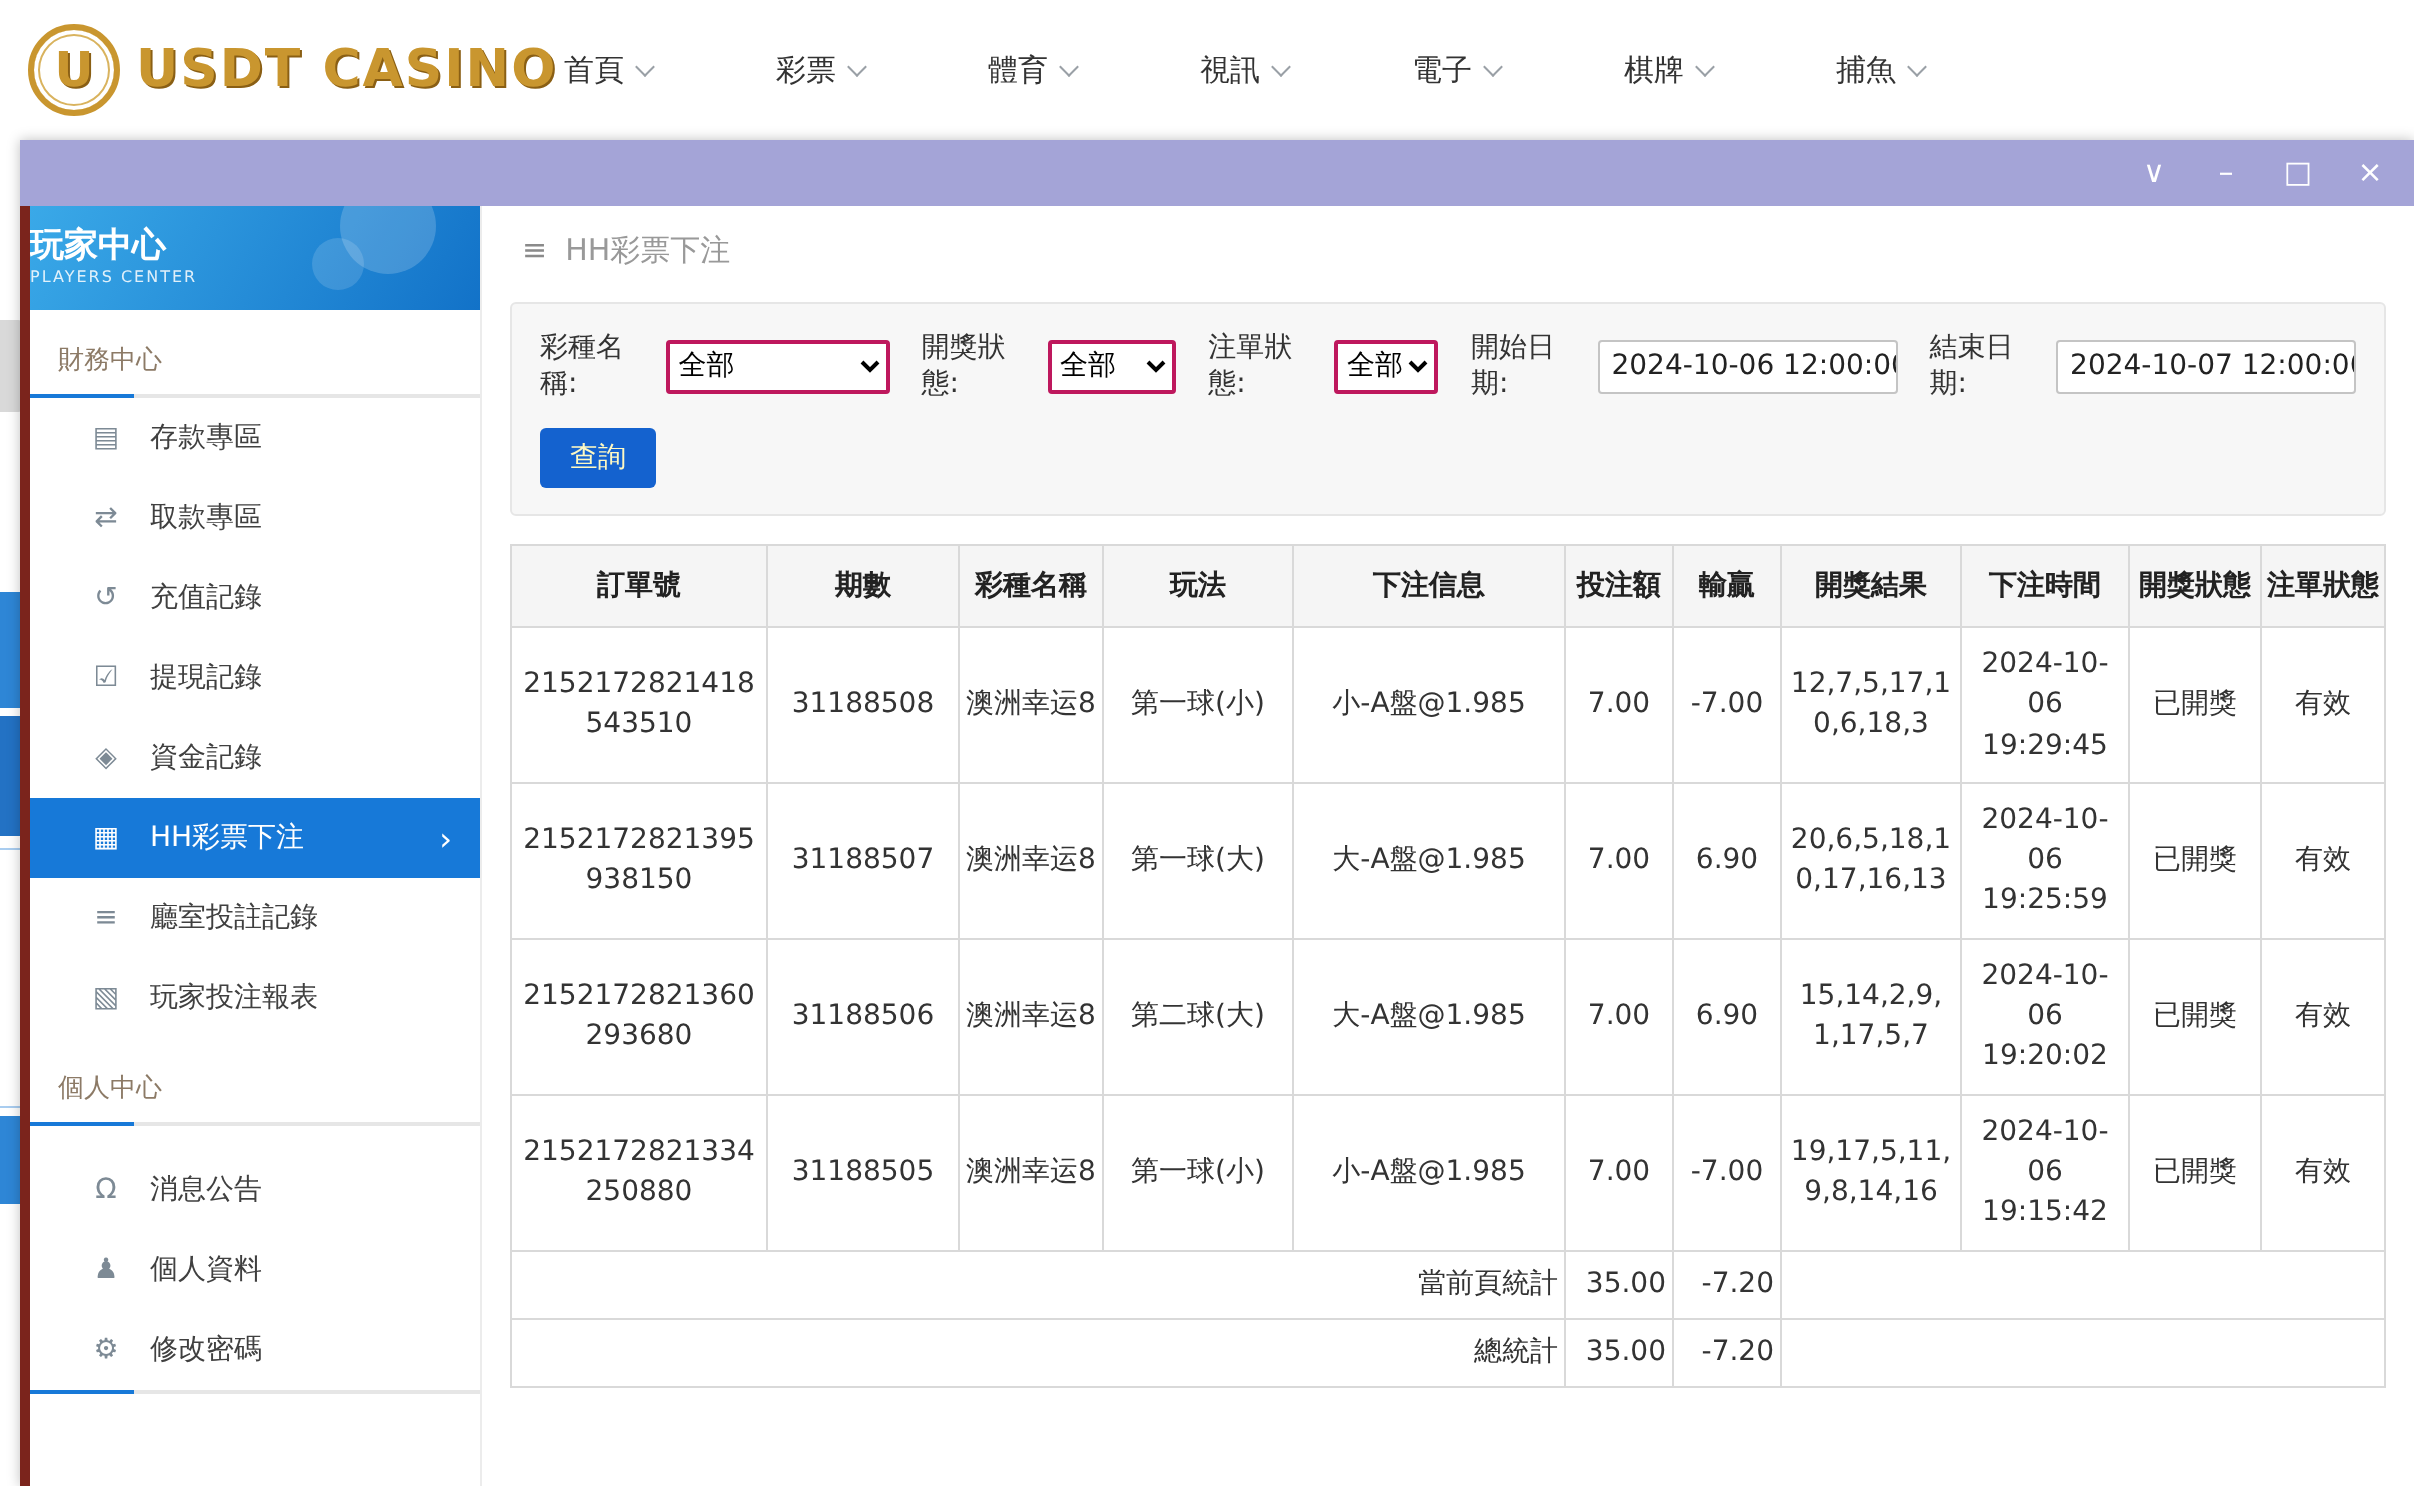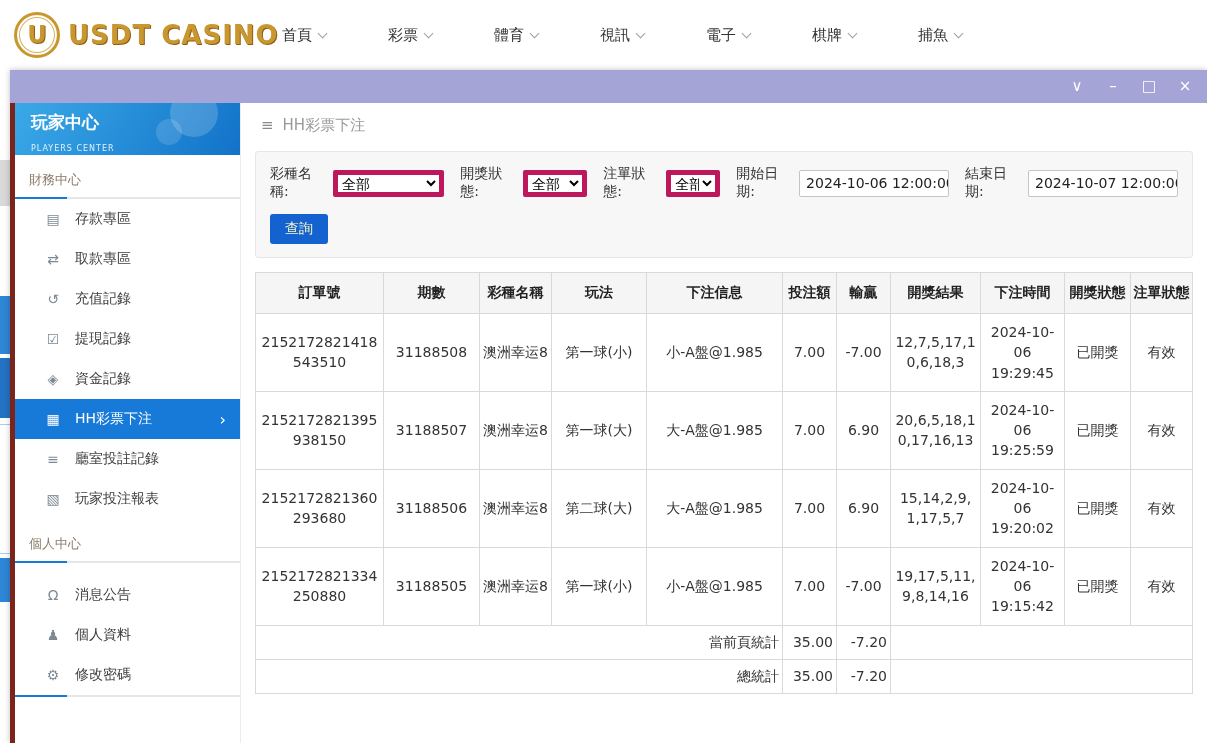--- a/index.html
+++ b/index.html
@@ -27,45 +27,45 @@
 
   
   .window { position:absolute; left:10px; top:70px; width:1197px; height:673px; z-index:2; background:#fff; box-shadow:0 0 6px rgba(0,0,0,.25); }
   .titlebar { height:33px; background:#a4a4d7; display:flex; align-items:center; justify-content:flex-end; padding-right:14px; gap:20px; }
   .tb-btn { color:#fff; font-size:15px; line-height:1; cursor:pointer; width:16px; text-align:center; }
   .window-body { display:flex; height:640px; }
   .redstrip { width:5px; background:#7b241c; }
 
   
   .sidebar { width:226px; background:#fff; border-right:1px solid #ececec; overflow:hidden; }
-  .sb-header { height:52px; background:linear-gradient(120deg,#3aa9e8 0%,#1272c8 100%); color:#fff; padding:8px 0 0 16px; position:relative; overflow:hidden; }
+  .sb-header { height:52px; background:linear-gradient(120deg,#3aa9e8 0%,#1272c8 100%); color:#fff; padding:8px 0 0 0; position:relative; overflow:hidden; }
   .sb-header .circ1 { position:absolute; right:22px; top:-14px; width:48px; height:48px; border-radius:50%; background:rgba(255,255,255,.18); }
   .sb-header .circ2 { position:absolute; right:58px; top:16px; width:26px; height:26px; border-radius:50%; background:rgba(255,255,255,.14); }
   .sb-title { font-size:17px; font-weight:bold; }
-  .sb-sub { font-size:8px; letter-spacing:1px; opacity:.85; margin-top:10px; }
+  .sb-sub { font-size:8px; letter-spacing:1px; opacity:.85; margin-top:0; }
   .sb-section-title { font-size:13px; color:#8c7a66; padding:16px 0 8px 14px; }
   .sb-underline { height:2px; background:#e6e6e6; position:relative; }
   .sb-underline::before { content:""; position:absolute; left:0; top:0; width:52px; height:2px; background:#1779d8; }
   .sb-item { height:40px; display:flex; align-items:center; padding-left:30px; gap:14px; font-size:14px; color:#404040; cursor:pointer; position:relative; }
   .sb-item .ic { width:16px; text-align:center; color:#7d8a95; font-size:14px; }
   .sb-item.active { background:#1779d8; color:#fff; }
   .sb-item.active .ic { color:#fff; }
   .sb-item .active-chev { position:absolute; right:14px; color:#fff; font-size:16px; }
   .sb-gap { height:12px; }
 
   
   .main { flex:1; background:#fff; padding:0 14px; overflow:hidden; }
   .page-titlebar { height:44px; display:flex; align-items:center; gap:9px; color:#999; font-size:15px; padding-left:6px; }
   .menu-ic { font-size:15px; color:#8a8a8a; }
 
   .filter-panel { border:1px solid #e6e6e6; background:#f7f7f7; border-radius:3px; padding:13px 14px; margin-top:4px; }
   .filter-row { display:flex; align-items:center; gap:8px; font-size:14px; color:#333; flex-wrap:nowrap; }
   .filter-row label { margin-left:8px; }
   .filter-row label:first-child { margin-left:0; }
-  select { height:27px; font-size:14px; border:5px solid #be185d; border-radius:2px; background:#fff; font-family:inherit; }
+  select { height:27px; font-size:14px; border:2px solid #be185d; border-radius:2px; background:#fff; font-family:inherit; }
   .sel-lottery { width:122px; }
   .sel-draw { width:70px; }
   .sel-order { width:54px; }
   .date-input { width:150px; height:27px; border:1px solid #c4c4c4; border-radius:2px; font-size:14px; padding-left:6px; font-family:inherit; color:#222; background:#fff; }
   .btn-search { margin-top:13px; background:#1462cf; color:#fef9c3; border:none; border-radius:3px; font-size:14px; padding:6px 15px; cursor:pointer; font-family:inherit; }
 
   .bet-table { width:100%; border-collapse:collapse; table-layout:fixed; margin-top:14px; font-size:14px; color:#333; text-align:center; }
   .bet-table th { background:#f5f5f5; border:1px solid #d9d9d9; font-weight:bold; color:#222; padding:11px 2px; font-size:14px; }
   .bet-table td { border:1px solid #d9d9d9; padding:8px 3px; line-height:1.45; word-break:break-all; height:56px; }
   .bet-table td.t-time { word-break:normal; }

